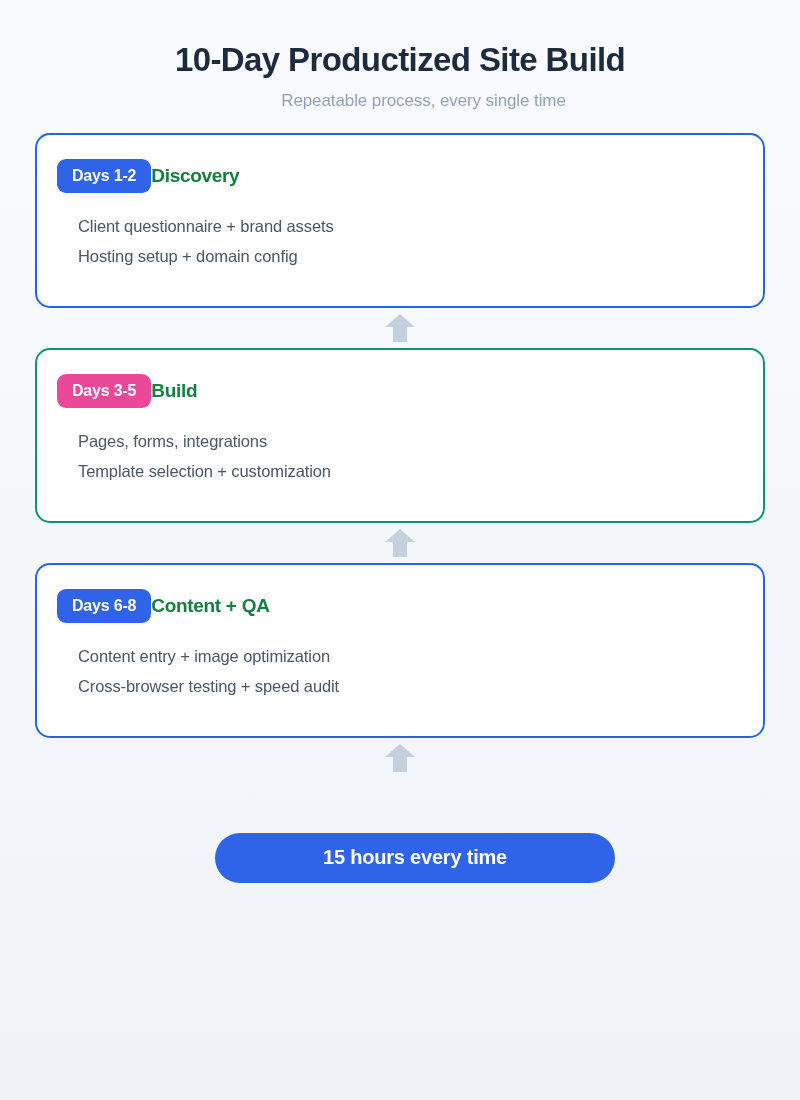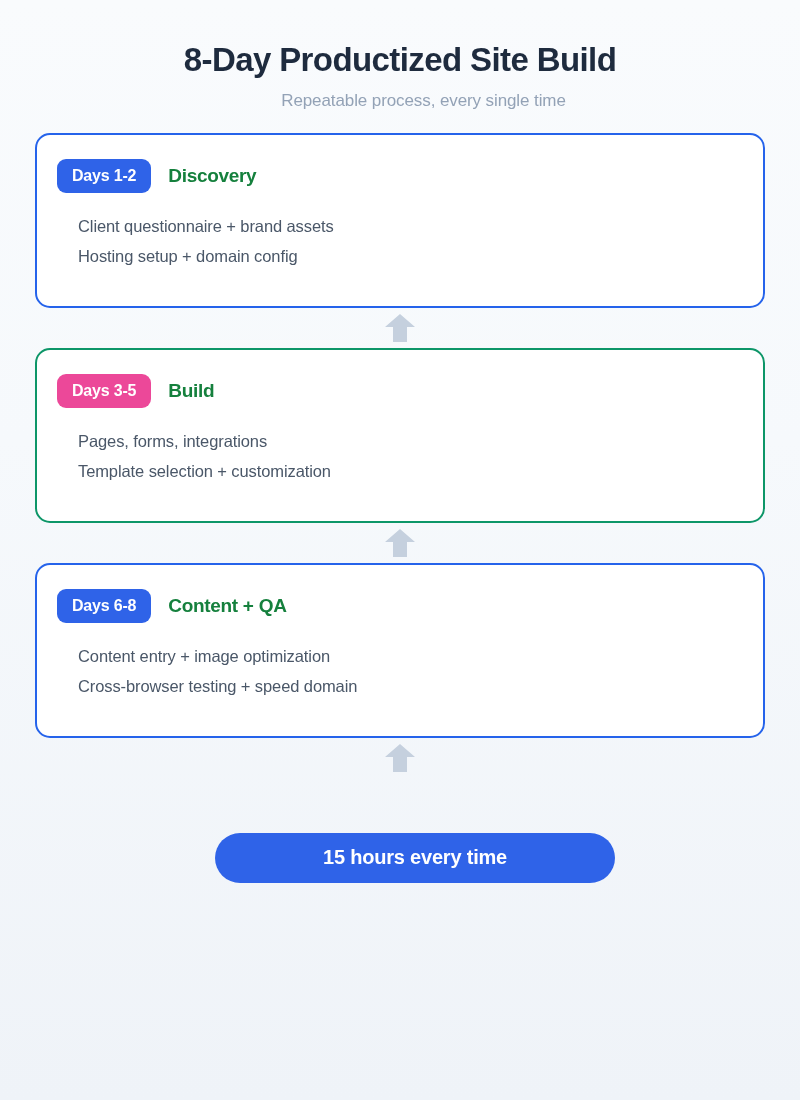--- a/index.html
+++ b/index.html
@@ -67,21 +67,20 @@
     position: relative;
   }
 
   .step-card.accent-green {
     border-color: #0d9668;
   }
 
   .step-head {
     display: flex;
     align-items: center;
-    gap: 17px;
     margin-bottom: 18px;
   }
 
   .step-badge {
     display: inline-flex;
     align-items: center;
     justify-content: center;
     background: #2f63e8;
     color: #ffffff;
     font-size: 16px;
@@ -150,21 +149,21 @@
     justify-content: center;
     letter-spacing: -0.2px;
   }
 </style>
 </head>
 <body>
 
 <div class="page">
 
   <div class="header">
-    <div class="page-title">8-Day Productized Site Build</div>
+    <div class="page-title">10-Day Productized Site Build</div>
     <div class="page-subtitle">Repeatable process, every single time</div>
   </div>
 
   <div class="steps">
 
     <div class="step-card">
       <div class="step-head">
         <span class="step-badge">Days 1-2</span>
         <span class="step-title">Discovery</span>
       </div>
@@ -197,21 +196,21 @@
       </svg>
     </div>
 
     <div class="step-card">
       <div class="step-head">
         <span class="step-badge">Days 6-8</span>
         <span class="step-title">Content + QA</span>
       </div>
       <div class="step-body">
         <div class="step-line">Content entry + image optimization</div>
-        <div class="step-line">Cross-browser testing + speed domain</div>
+        <div class="step-line">Cross-browser testing + speed audit</div>
       </div>
     </div>
 
     <div class="connector">
       <svg class="arrow-up" viewBox="0 0 32 30">
         <polygon points="16,1 31,14 23,14 23,29 9,29 9,14 1,14" fill="#c5d0de"></polygon>
       </svg>
     </div>
 
 

